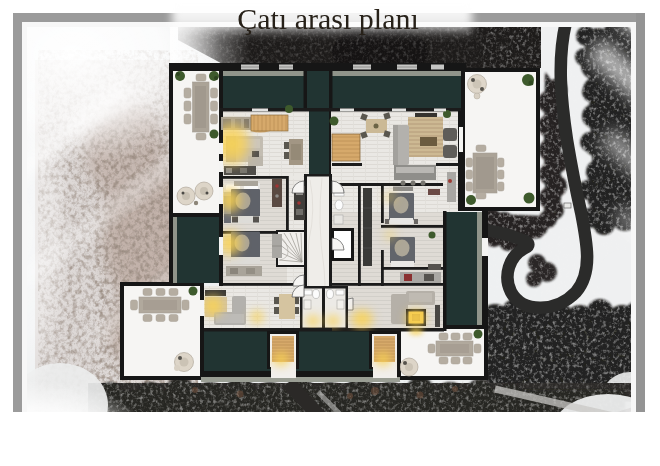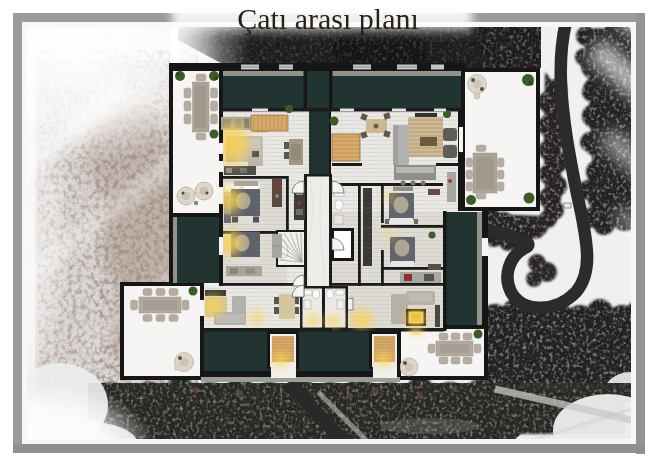--- a/index.html
+++ b/index.html
@@ -1,16 +1,16 @@
 <!DOCTYPE html>
 <html><head>
 <meta charset="utf-8">
 <style>
 html,body{margin:0;padding:0;background:#ffffff;}
-#wrap{width:660px;height:466px;position:relative;overflow:hidden;background:#fff;
+#wrap{width:660px;height:412px;position:relative;overflow:hidden;background:#fff;
 font-family:"Liberation Sans",sans-serif;}
 svg{display:block;}
 </style>
 </head>
 <body>
 <div id="wrap">
 <svg width="660" height="466" viewBox="0 0 660 466" xmlns="http://www.w3.org/2000/svg">
 <defs>
 <clipPath id="photo">
           <rect x="22" y="22" width="614" height="422"></rect>

